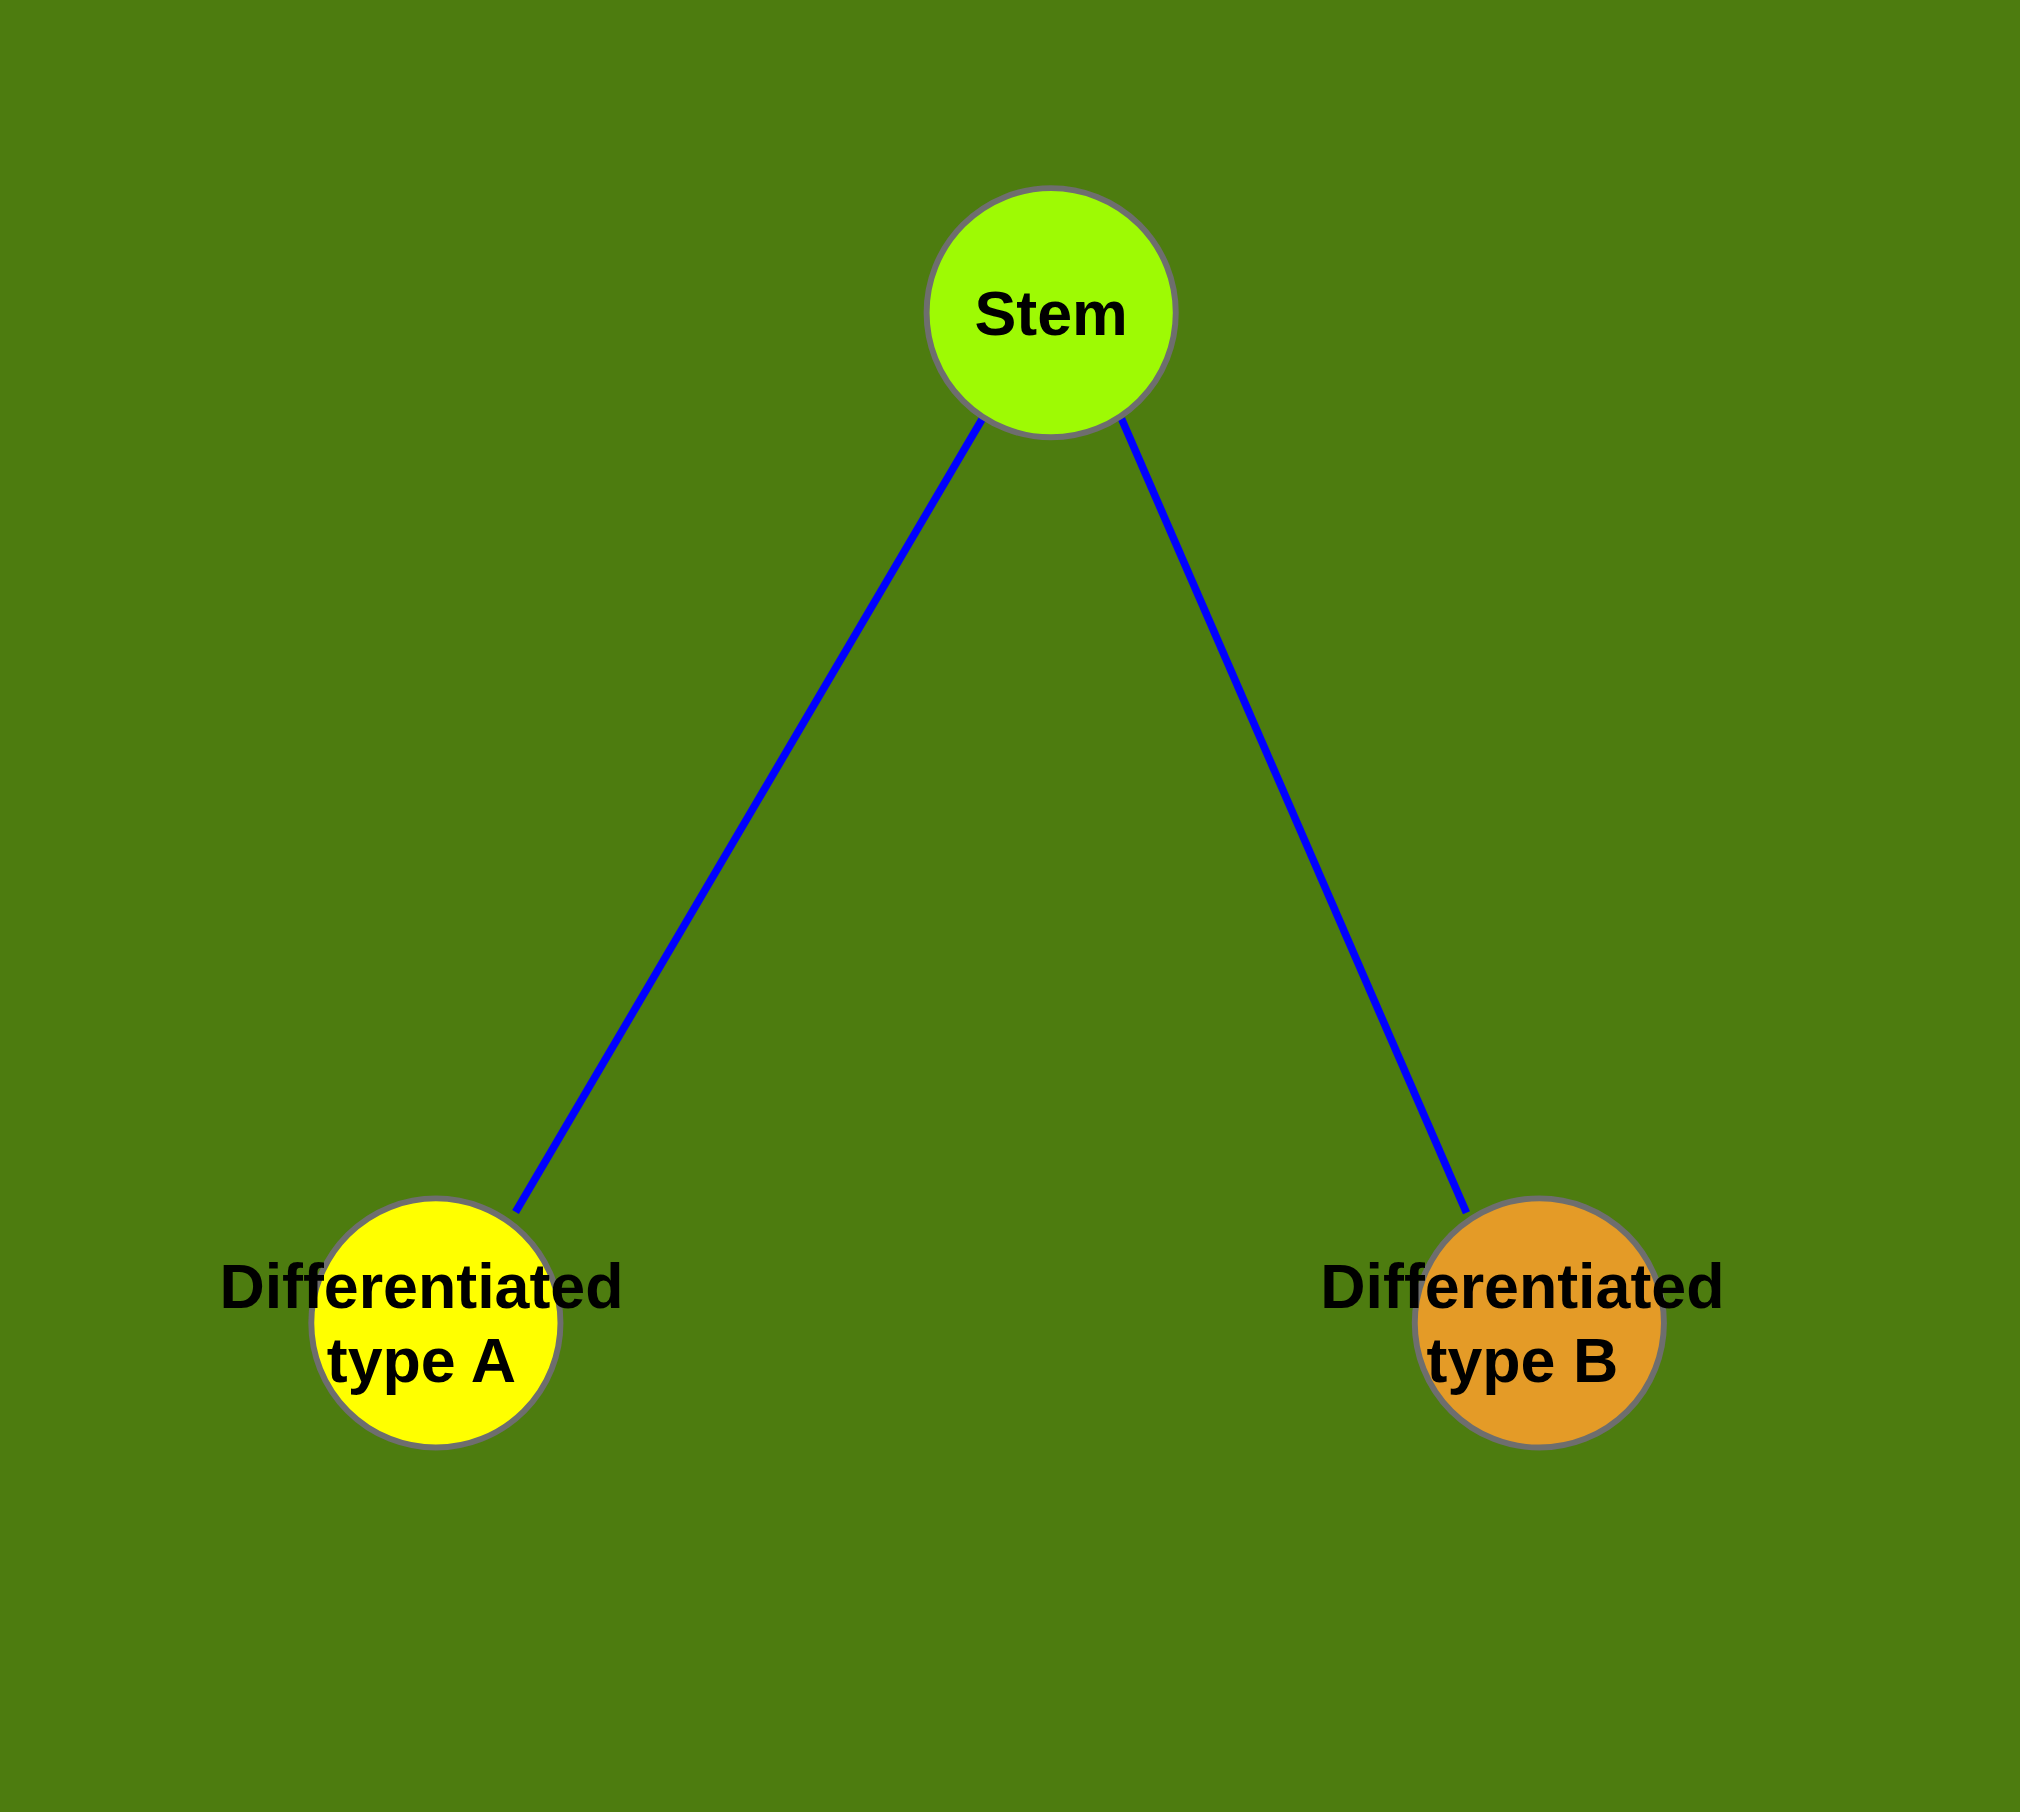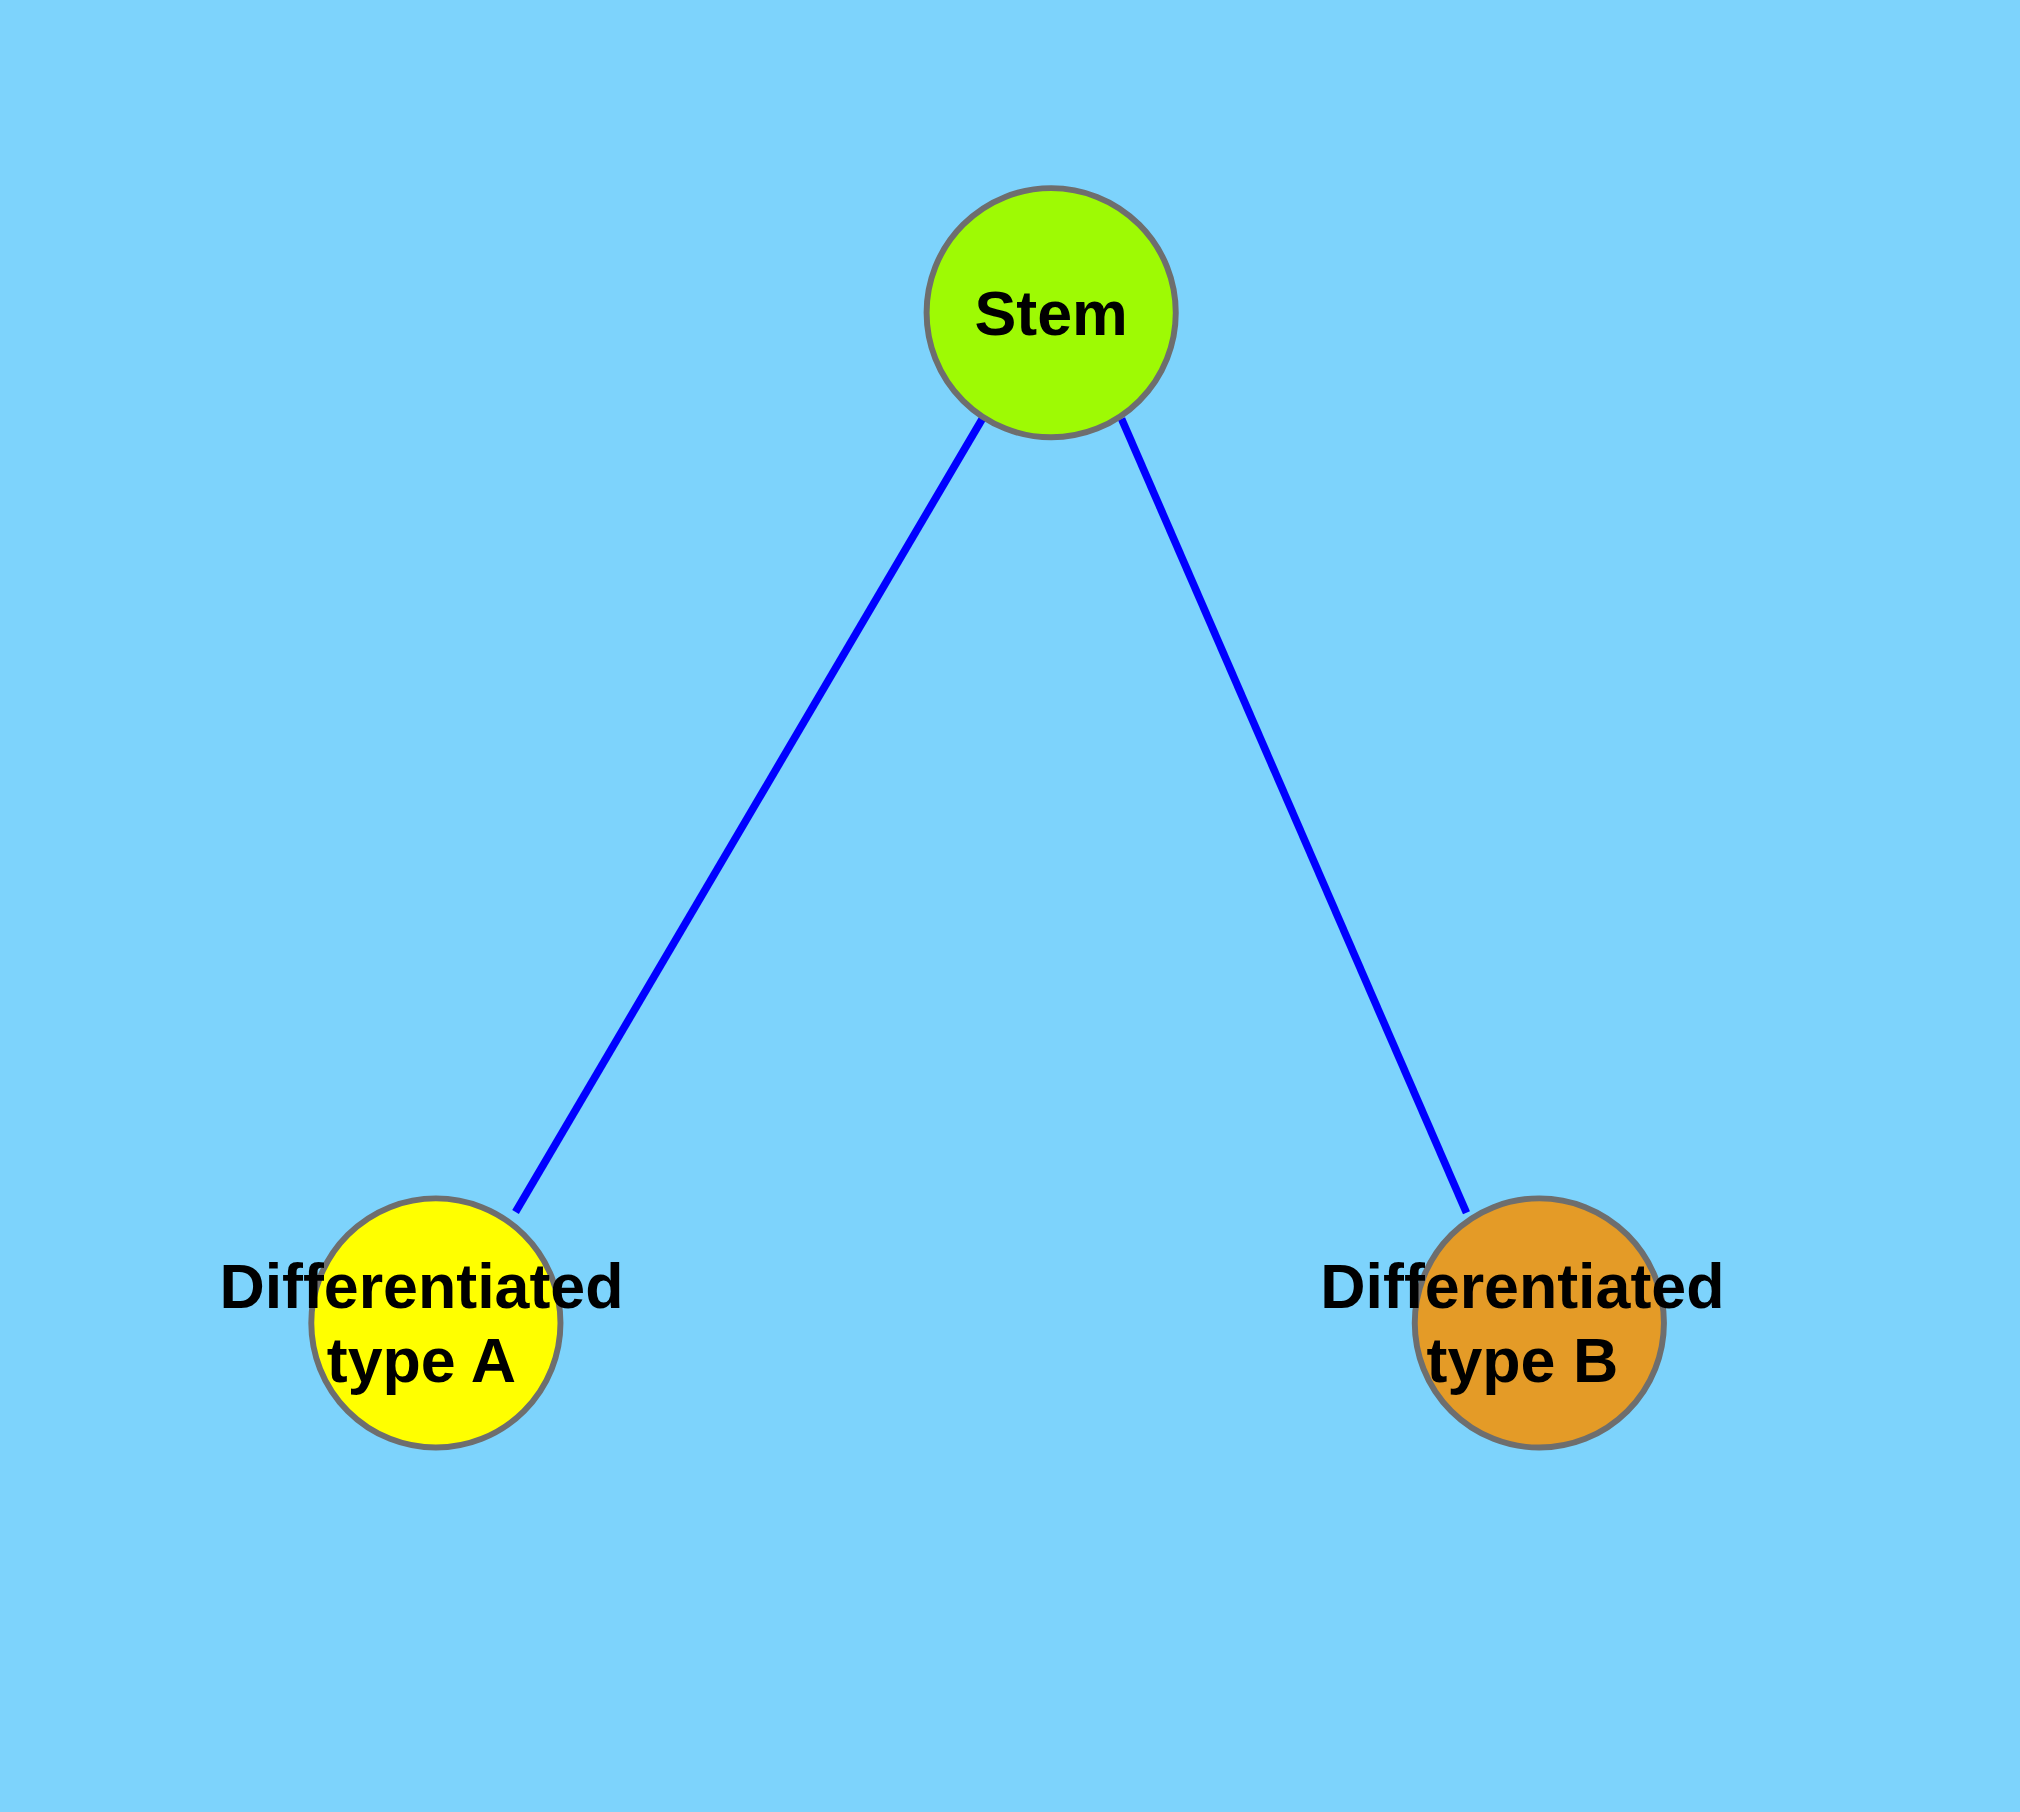--- a/index.html
+++ b/index.html
@@ -28,21 +28,21 @@
     fill: #000000;
     text-anchor: middle;
   }
   .edge-line {
     stroke-linecap: butt;
   }
 </style>
 </head>
 <body>
 
-<div id="canvas" style="width: 2021px; height: 1812px; background: #7dd3fc;">
+<div id="canvas" style="width: 2021px; height: 1812px; background: #4d7c0f;">
   <svg id="graph-svg" viewBox="0 0 2384 2138" style="width: 2021px; height: 1812px;">
 
     <g>
       <line class="edge-line" x1="1160" y1="492" x2="608" y2="1430" stroke="#0000ff" stroke-width="9"></line>
       <line class="edge-line" x1="1323" y1="494" x2="1730" y2="1431" stroke="#0000ff" stroke-width="9"></line>
     </g>
 
     <g>
       <g>
         <circle cx="1240" cy="369" r="147" fill="#9efa04" stroke="#6e6e6e" stroke-width="7"></circle>

